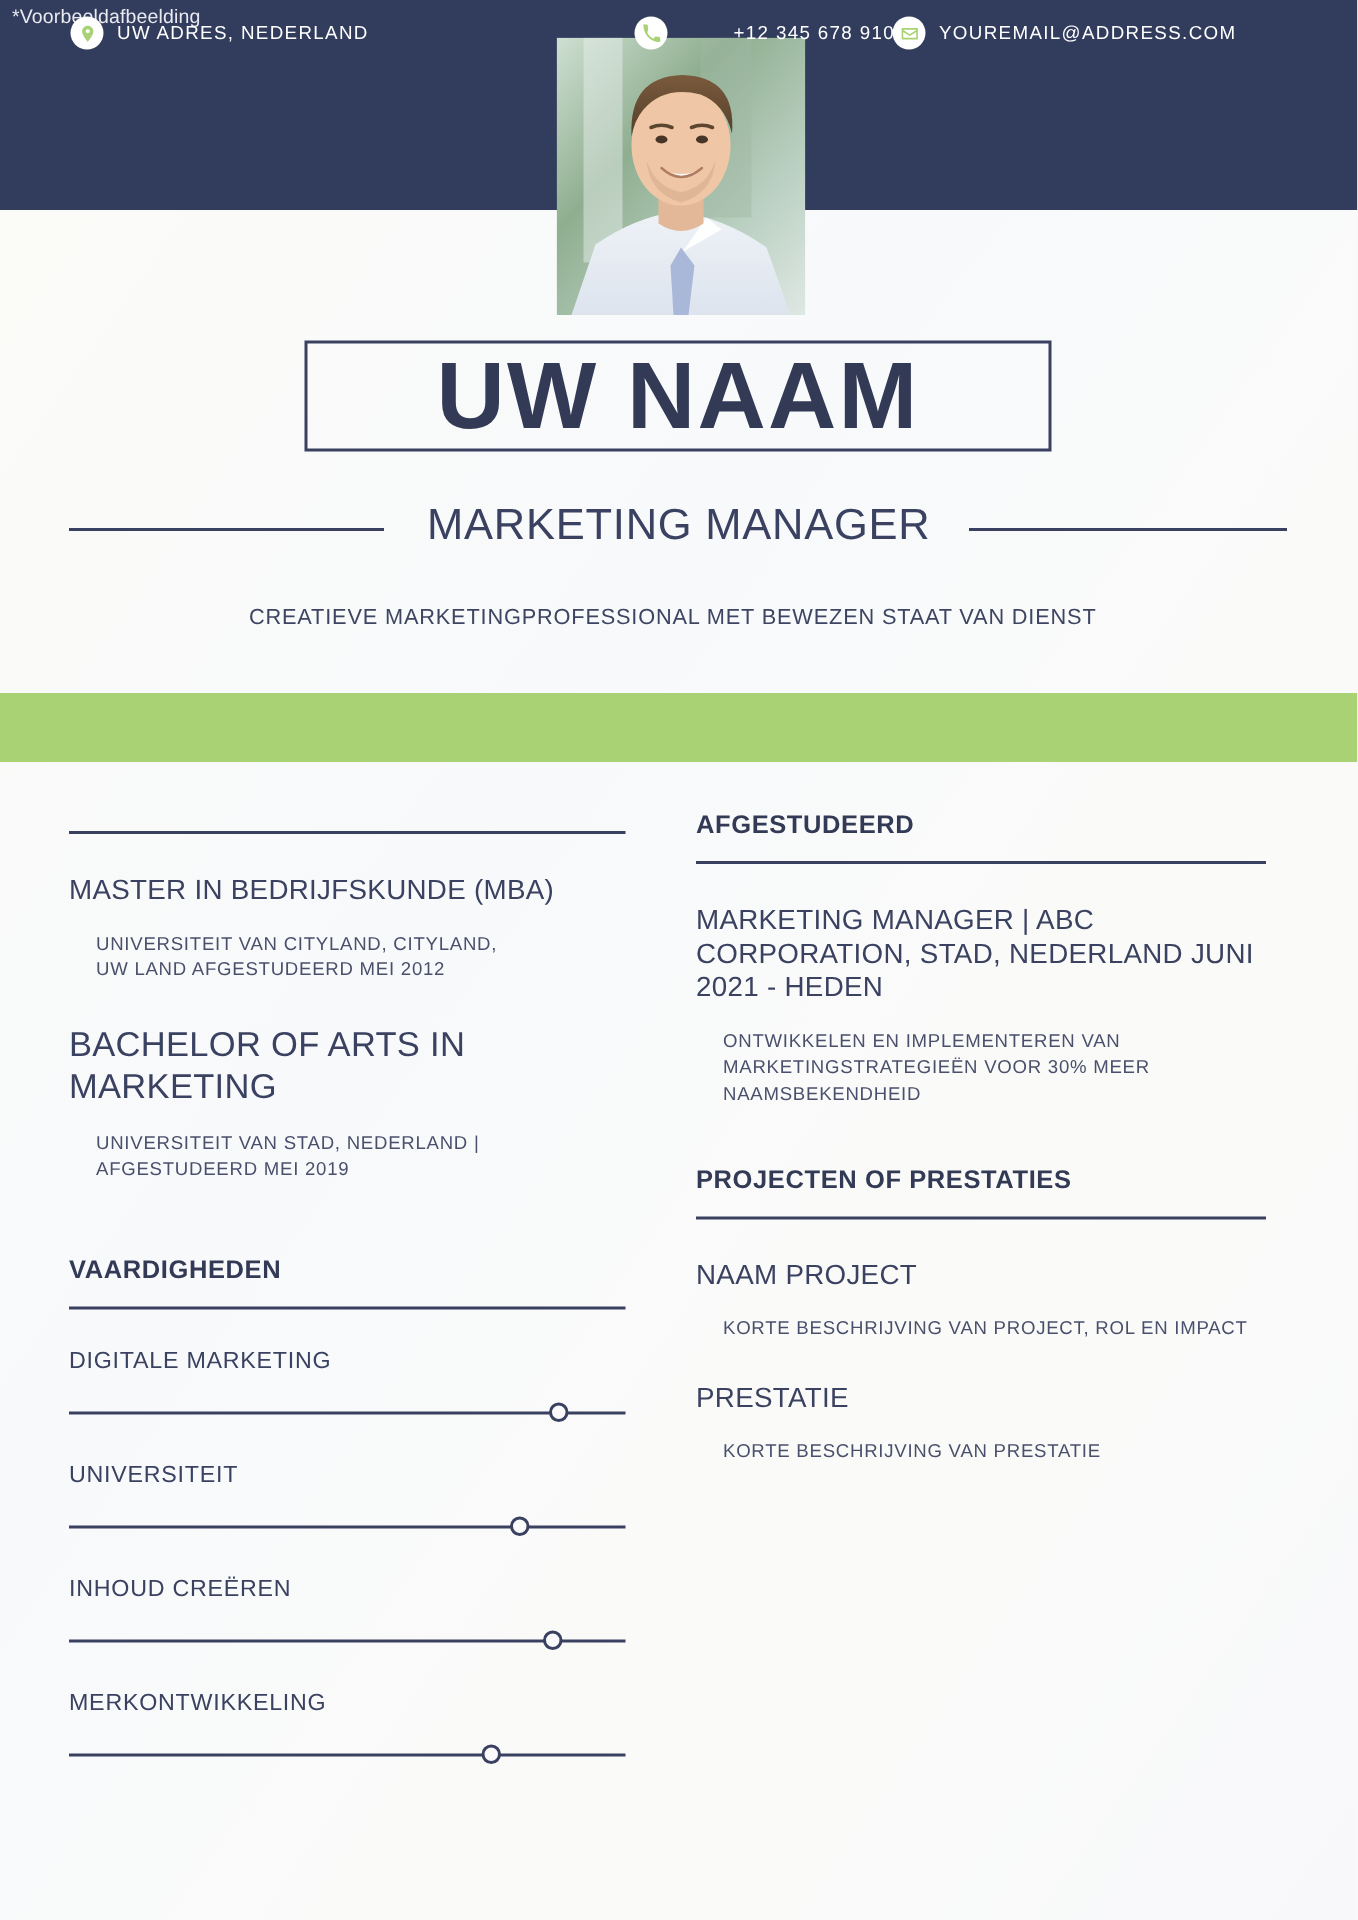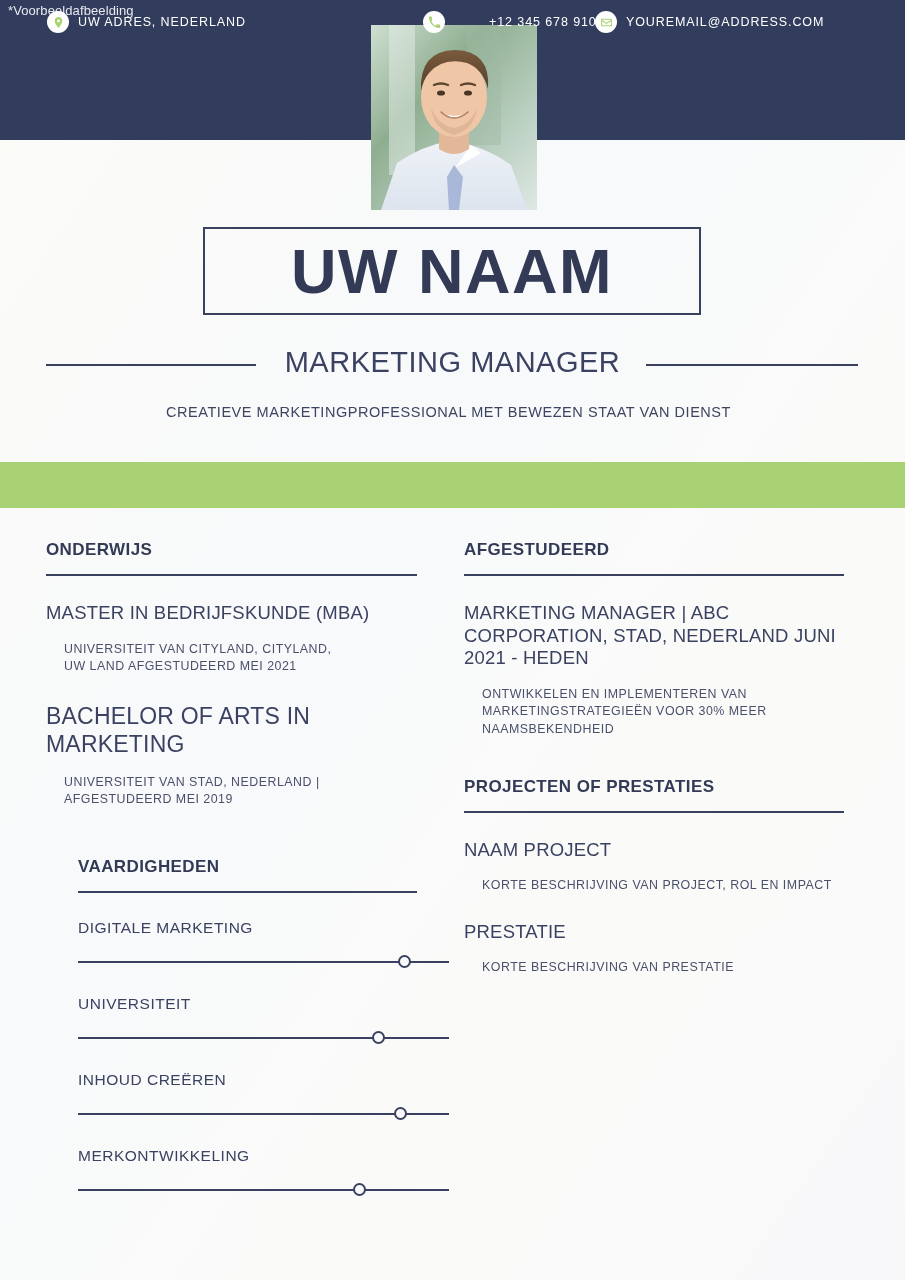--- a/index.html
+++ b/index.html
@@ -16,26 +16,26 @@
 
   
   .navy-band{position:absolute;left:0;top:0;width:905px;height:140px;background:#323c5c;}
   .sample-note{position:absolute;left:8px;top:3px;font-size:13px;color:#e8eaf0;letter-spacing:.1px;}
 
   
   .photo{position:absolute;left:371px;top:25px;width:166px;height:185px;overflow:hidden;}
   .photo svg{display:block;width:166px;height:185px;}
 
   
-  .name-box{position:absolute;left:203px;top:227px;width:498px;height:88px;
+  .name-box{position:absolute;left:203px;top:227px;width:498px;height:74px;
     border:2px solid #3a4160;box-sizing:border-box;display:flex;align-items:center;justify-content:center;}
   .name-box .nm{font-size:63px;font-weight:700;letter-spacing:1.5px;color:#333a56;line-height:1;}
 
   
-  .role-row{position:absolute;left:0;top:346px;width:905px;height:38px;}
+  .role-row{position:absolute;left:0;top:334px;width:905px;height:38px;}
   .role-line{position:absolute;top:18px;height:2px;background:#3a4160;}
   .role-line.l{left:46px;width:210px;}
   .role-line.r{left:646px;width:212px;}
   .role-txt{position:absolute;left:0;top:0;width:905px;text-align:center;
     font-size:29px;letter-spacing:.5px;color:#3b4261;}
 
   
   .tagline{position:absolute;left:0;top:404px;width:897px;text-align:center;
     font-size:14.5px;letter-spacing:.55px;color:#3e4562;}
 
@@ -59,21 +59,21 @@
   .sec-rule{height:2px;background:#3a4160;margin-top:14px;}
   .sec-block{margin-bottom:0;}
 
   .entry{margin-top:26px;}
   .entry-title{font-size:18.5px;letter-spacing:.2px;line-height:1.22;color:#3b4261;font-weight:400;}
   .entry-title.big{font-size:23px;}
   .entry-desc{margin-top:16px;margin-left:18px;font-size:12.4px;letter-spacing:.5px;
     line-height:1.42;color:#4a506c;white-space:pre-line;}
 
   
-  .skills-head{margin-top:48px;margin-left:32px;}
+  .skills-head{margin-top:48px;}
   .skill{margin-top:26px;}
   .skill-name{font-size:15.5px;letter-spacing:.5px;color:#3b4261;}
   .skill-track{position:relative;margin-top:18px;height:14px;}
   .skill-track .bar{position:absolute;left:0;top:6px;width:371px;height:2px;background:#3a4160;}
   .skill-track .knob{position:absolute;top:0;width:13px;height:13px;border-radius:50%;
     border:2px solid #3a4160;background:#fafafc;box-sizing:border-box;}
 
   .right-sec2{margin-top:38px;}
 </style>
 </head>
@@ -169,27 +169,26 @@
       <svg width="13" height="13" viewBox="0 0 24 24" fill="#a9d274">
           <path d="M2 5h20v14H2V5zm2 2v.4l8 5.1 8-5.1V7H4zm16 10V9.8l-8 5.1-8-5.1V17h16z"></path>
         </svg>
     </span>
     <span class="ctx">YOUREMAIL@ADDRESS.COM</span>
   </div>
 
   <div class="col col-left">
 
     <div class="sec-block">
-      <div class="sec-head">ONDERWIJS</div>
       <div class="sec-rule"></div>
 
       <div class="entry">
         <div class="entry-title">MASTER IN BEDRIJFSKUNDE (MBA)</div>
         <div class="entry-desc">UNIVERSITEIT VAN CITYLAND, CITYLAND,
-UW LAND AFGESTUDEERD MEI 2021</div>
+UW LAND AFGESTUDEERD MEI 2012</div>
       </div>
 
       <div class="entry">
         <div class="entry-title big">BACHELOR OF ARTS IN MARKETING</div>
         <div class="entry-desc">UNIVERSITEIT VAN STAD, NEDERLAND | AFGESTUDEERD MEI 2019</div>
       </div>
     </div>
 
     <div class="sec-block skills-head">
       <div class="sec-head">VAARDIGHEDEN</div>

